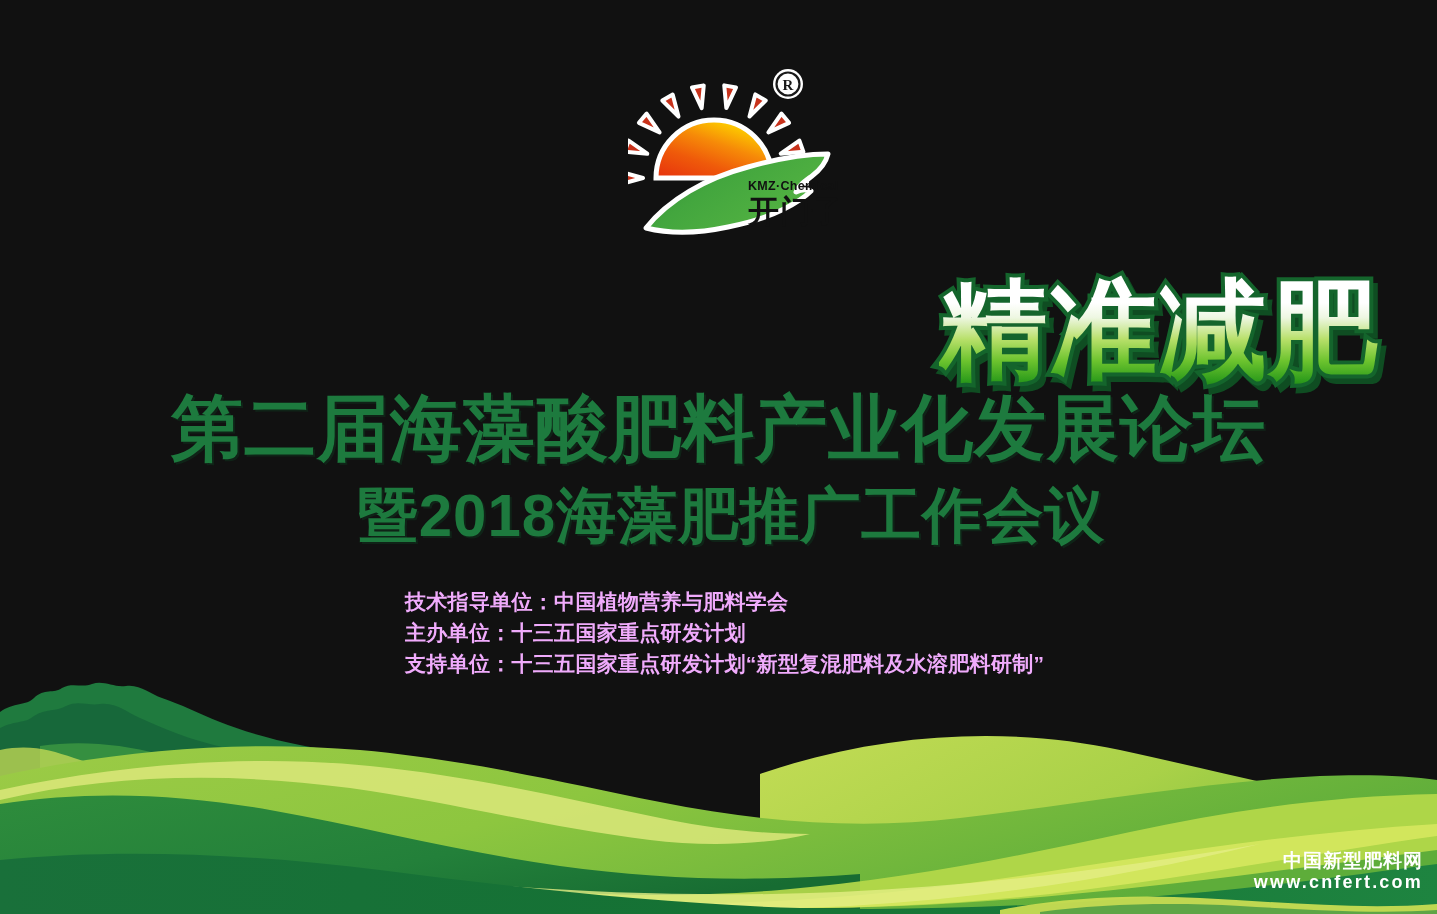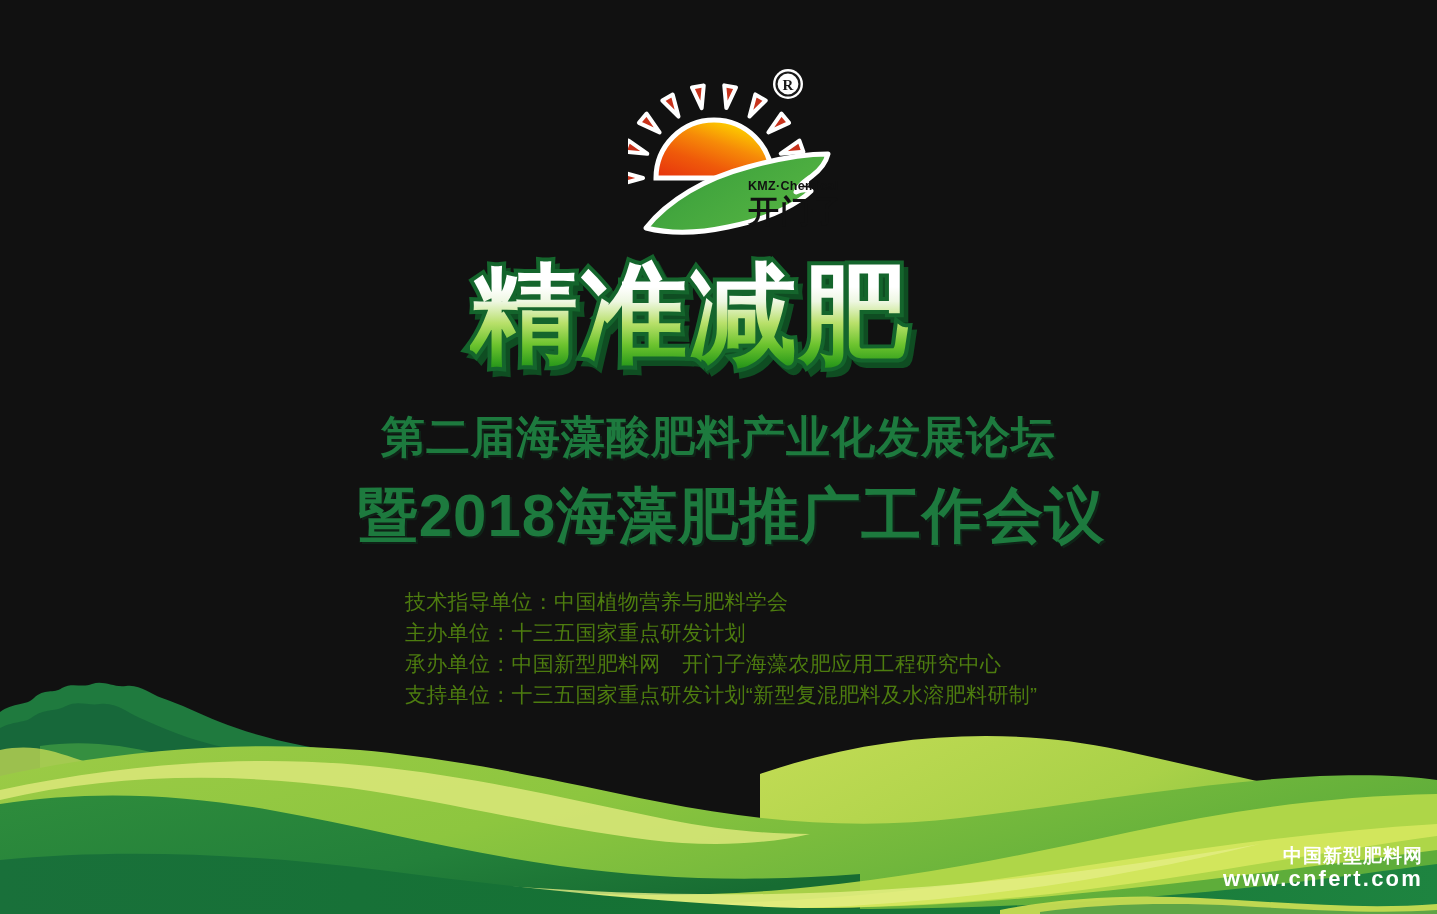--- a/index.html
+++ b/index.html
@@ -45,22 +45,22 @@
     width: 210px;
     height: 185px;
   }
   .logo-svg { display: block; width: 210px; height: 185px; }
 
   
   .headline {
     position: absolute;
     left: 0;
     right: 0;
-    top: 260px;
-    text-align: center;
+    top: 276px;
+    text-align: right;
     font-size: 108px;
     line-height: 1;
     font-weight: 700;
     letter-spacing: 2px;
     white-space: nowrap;
   }
   .headline .hl-inner {
     display: inline-block;
     position: relative;
   }
@@ -103,32 +103,32 @@
     position: absolute;
     left: 0;
     right: 0;
     text-align: center;
     color: #1d7a3e;
     font-weight: 700;
     line-height: 1;
     white-space: nowrap;
     text-shadow: 2px 2px 0 rgba(12,80,40,0.30);
   }
-  .subtitle-1 { top: 415px; font-size: 44px; letter-spacing: 1px; }
+  .subtitle-1 { top: 392px; font-size: 72px; letter-spacing: 1px; }
   .subtitle-2 { top: 486px; font-size: 60px; letter-spacing: 1px; padding-left: 26px; }
 
   
   .credits {
     position: absolute;
     left: 405px;
     top: 586px;
-    color: #4d7c0f;
+    color: #f0abfc;
     font-size: 21px;
     line-height: 31px;
-    font-weight: 400;
+    font-weight: 700;
     letter-spacing: 0.3px;
   }
   .credit-line { white-space: nowrap; }
 
   
   .landscape {
     position: absolute;
     left: 0;
     bottom: 0;
     width: 1437px;
@@ -145,21 +145,21 @@
     color: #ffffff;
     line-height: 1.12;
     z-index: 20;
   }
   .wm-cn {
     font-size: 19px;
     font-weight: 700;
     letter-spacing: 1px;
   }
   .wm-url {
-    font-size: 22px;
+    font-size: 18px;
     font-weight: 700;
     letter-spacing: 2.2px;
     margin-top: 1px;
   }
 </style>
 </head>
 <body>
 
 <div id="poster">
 
@@ -249,21 +249,20 @@
       <span class="hl-fill">精准减肥</span>
     </span><span class="hl-gap"></span>
   </div>
 
   <div class="subtitle subtitle-1">第二届海藻酸肥料产业化发展论坛</div>
   <div class="subtitle subtitle-2">暨2018海藻肥推广工作会议</div>
 
   <div class="credits">
     <div class="credit-line">技术指导单位：中国植物营养与肥料学会</div>
     <div class="credit-line">主办单位：十三五国家重点研发计划</div>
-    <div class="credit-line">承办单位：中国新型肥料网　开门子海藻农肥应用工程研究中心</div>
     <div class="credit-line">支持单位：十三五国家重点研发计划“新型复混肥料及水溶肥料研制”</div>
   </div>
 
   <div class="landscape">
     <svg viewBox="0 0 1437 260" preserveAspectRatio="none" xmlns="http://www.w3.org/2000/svg">
       <defs>
         <linearGradient id="hillA" x1="0" y1="0" x2="1" y2="0.4">
           <stop offset="0%" stop-color="#9CCB46"></stop>
           <stop offset="45%" stop-color="#8DC63F"></stop>
           <stop offset="100%" stop-color="#5EAD3A"></stop>

